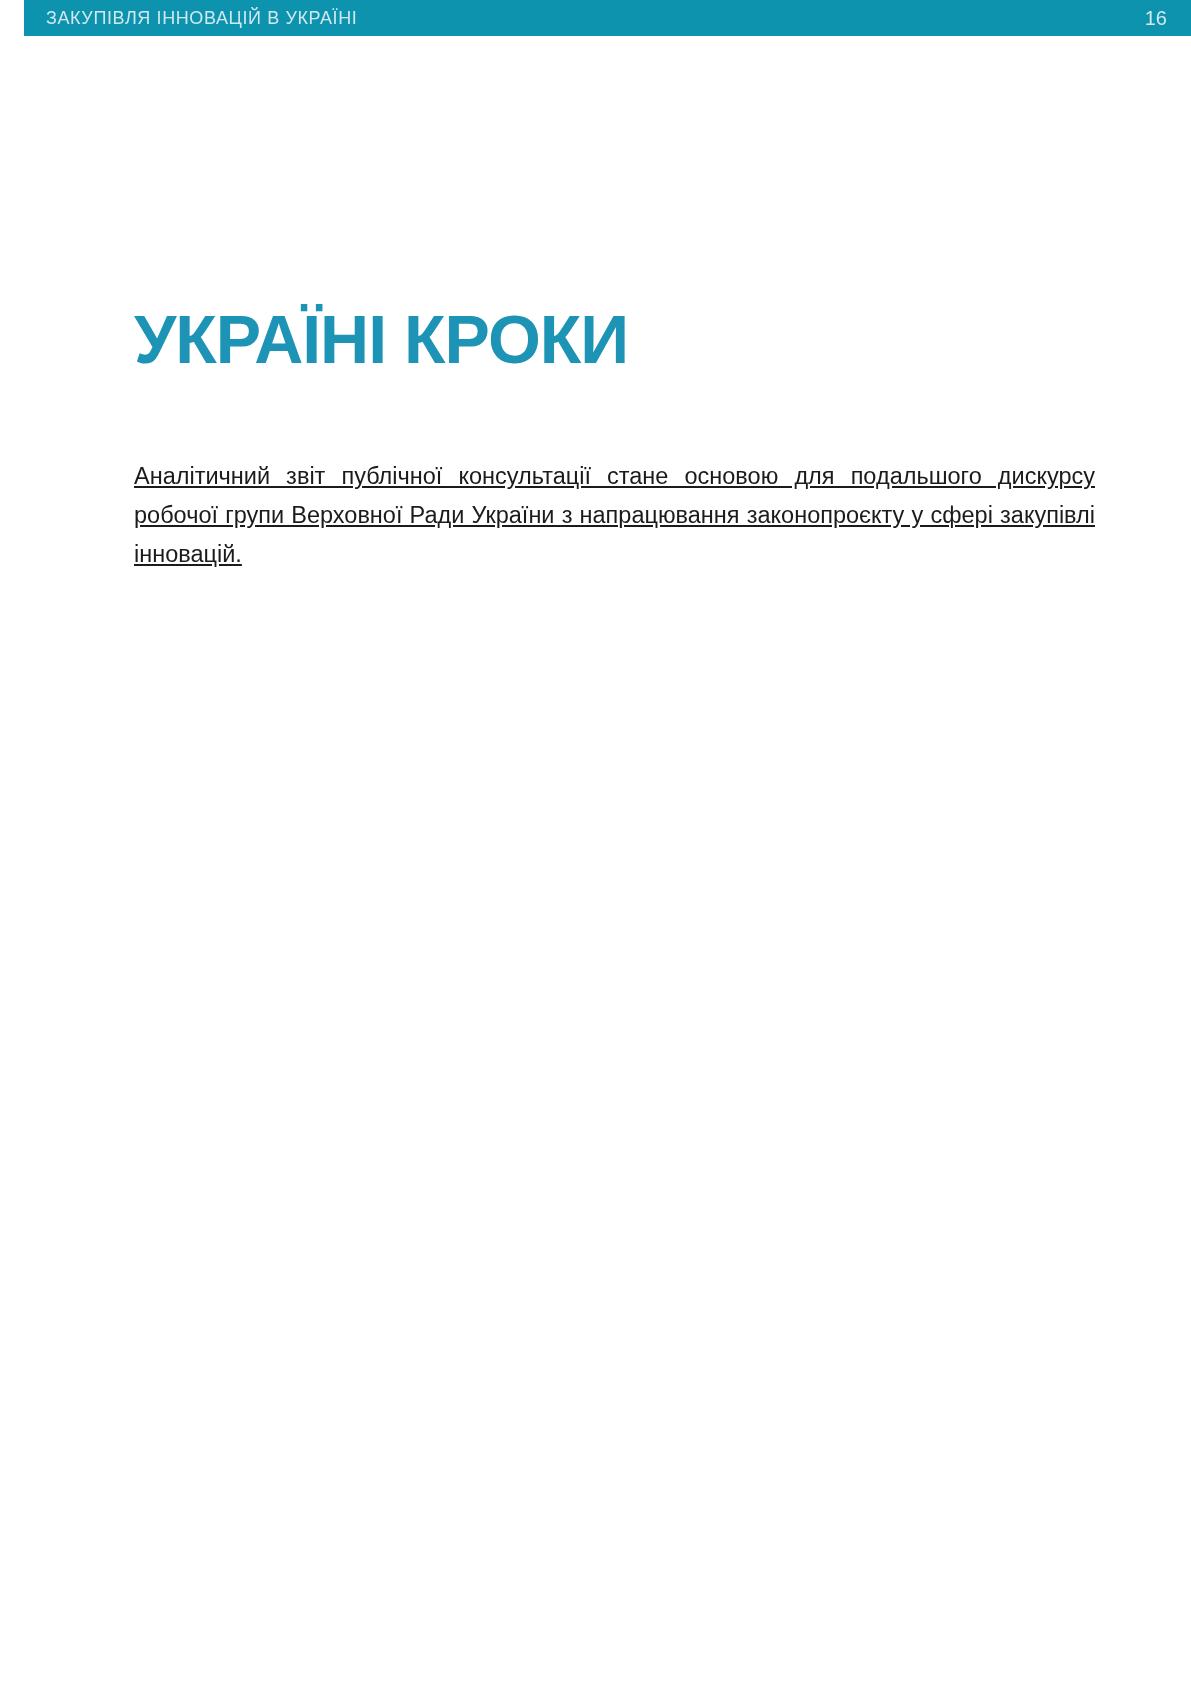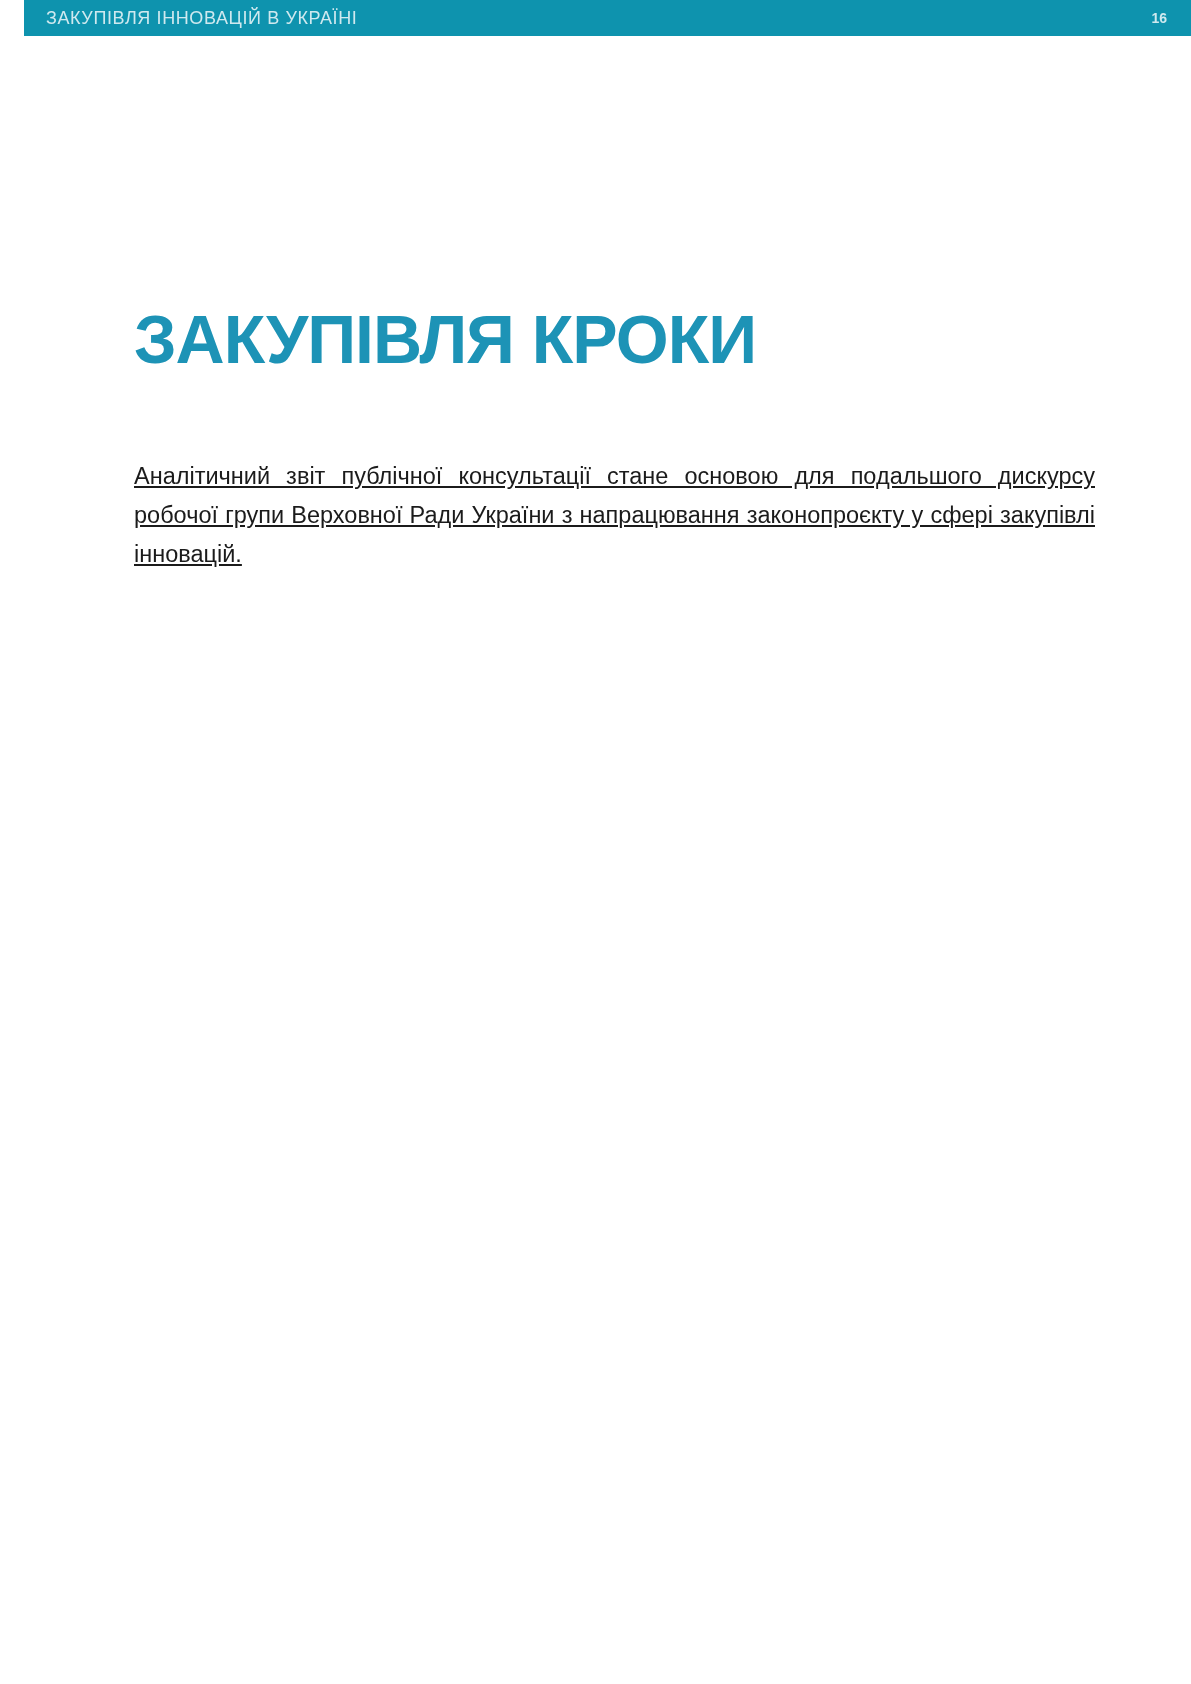--- a/index.html
+++ b/index.html
@@ -27,22 +27,22 @@
     padding: 0 48px 0 22px;
   }
   .bar-title {
     color: var(--header-text, #cfe9ef);
     font-size: 18px;
     letter-spacing: 0.6px;
     font-weight: 400;
   }
   .bar-page {
     color: var(--header-text, #cfe9ef);
-    font-size: 14px;
-    font-weight: 700;
+    font-size: 20px;
+    font-weight: 400;
   }
   .content {
     box-sizing: border-box;
     padding: 269px 120px 0 110px;
   }
   .section-heading {
     margin: 0;
     font-size: 68px;
     line-height: 1;
     font-weight: 700;
@@ -62,16 +62,16 @@
 </head>
 <body>
 
 <div class="page">
   <header class="top-bar">
     <span class="bar-title">ЗАКУПІВЛЯ ІННОВАЦІЙ В УКРАЇНІ</span>
     <span class="bar-page">16</span>
   </header>
 
   <main class="content">
-    <h1 class="section-heading">ЗАКУПІВЛЯ КРОКИ</h1>
+    <h1 class="section-heading">УКРАЇНІ КРОКИ</h1>
     <p class="body-paragraph">Аналітичний звіт публічної консультації стане основою для подальшого дискурсу робочої групи Верховної Ради України з напрацювання законопроєкту у сфері закупівлі інновацій.</p>
   </main>
 </div>
 
 </body></html>

